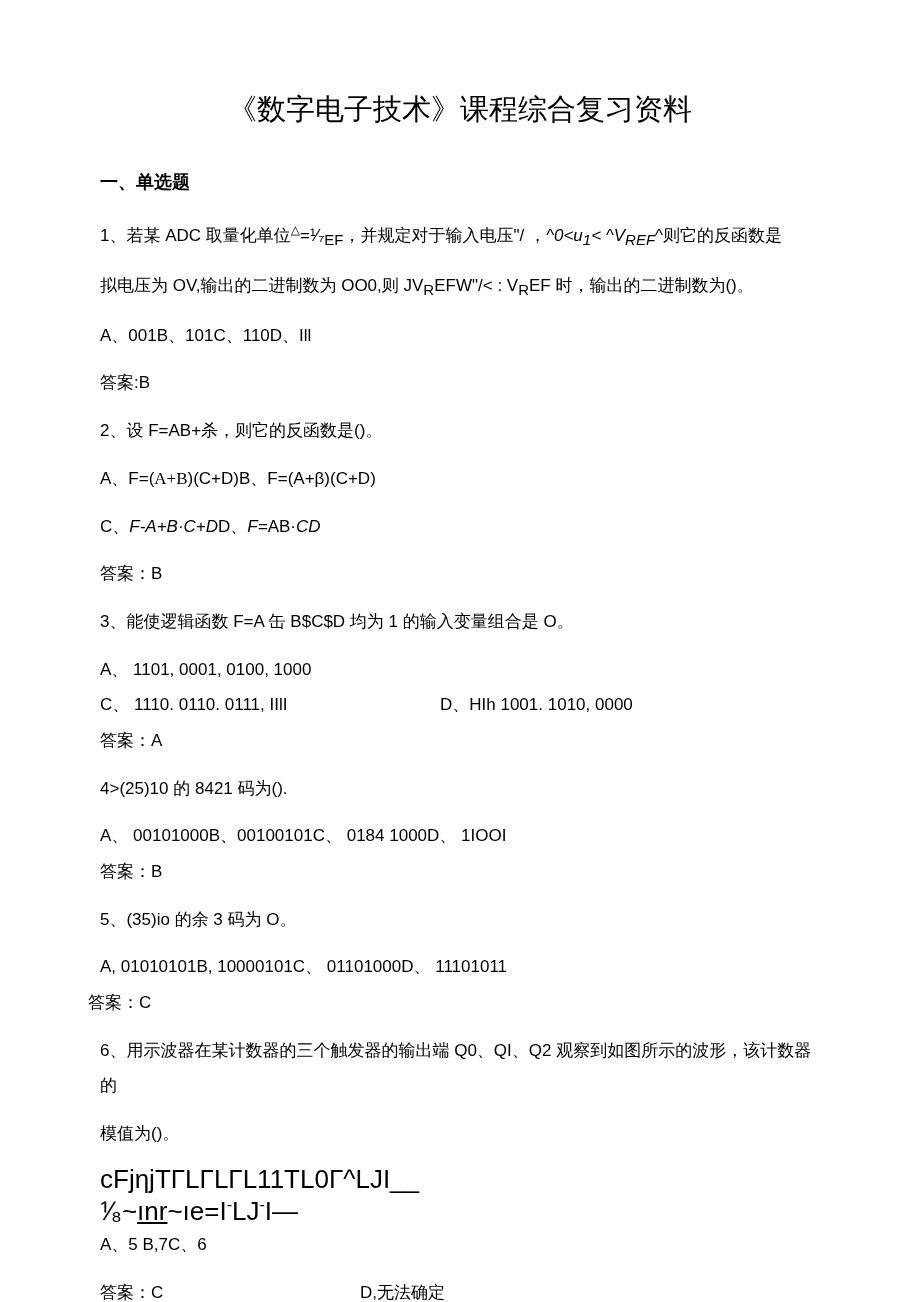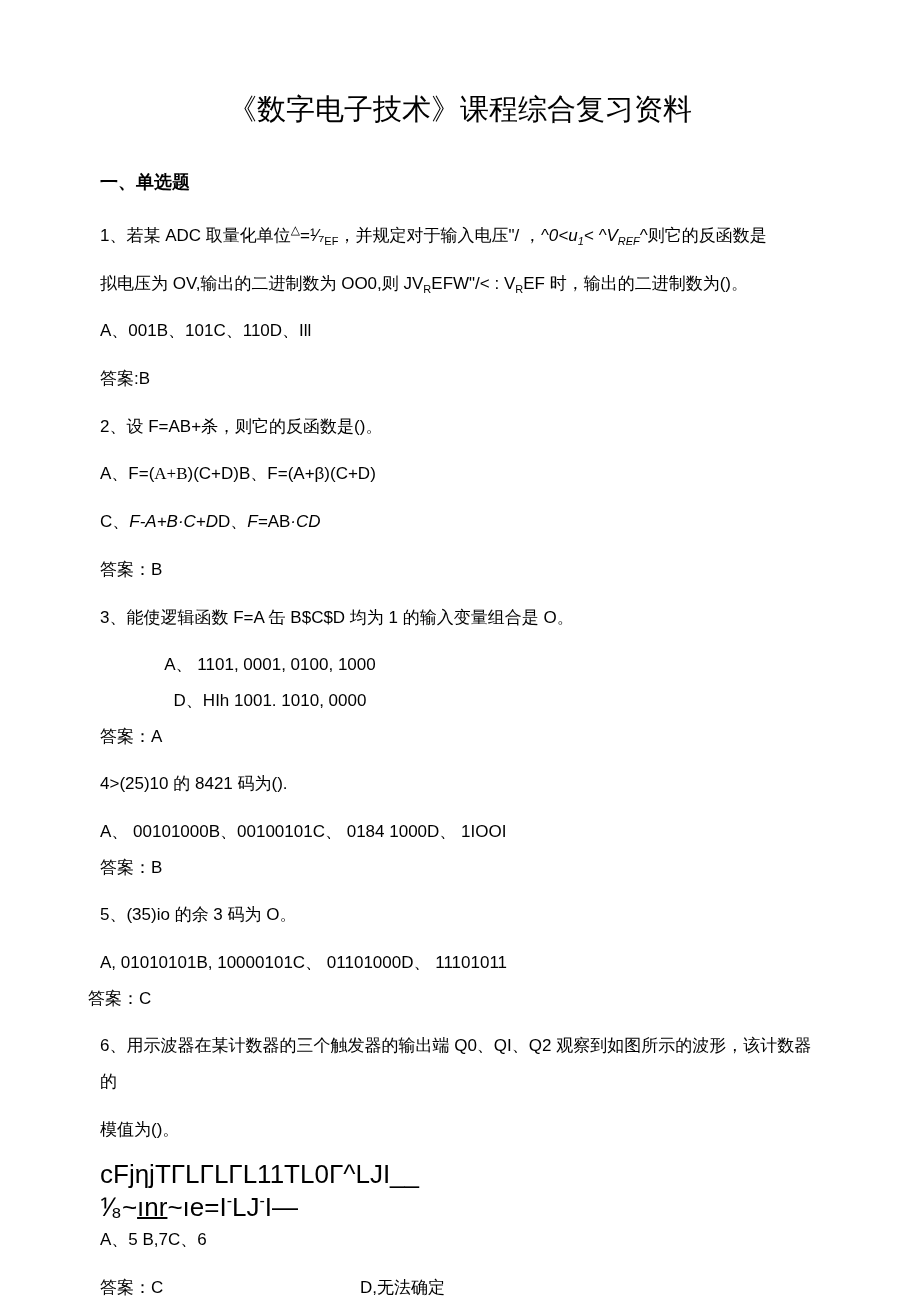--- a/index.html
+++ b/index.html
@@ -16,27 +16,27 @@
       font-weight: 400;
       margin-bottom: 40px;
     }
     .section-head {
       font-weight: 700;
       font-size: 18px;
       margin-bottom: 24px;
     }
     .q { line-height: 2.1; margin-bottom: 12px; }
     .ans { line-height: 2.1; margin-bottom: 12px; }
-    .sub { font-size: 11px; vertical-align: sub; }
+    .sub { font-size: 15px; vertical-align: sub; }
     .sup { font-size: 12px; vertical-align: super; }
     .ital { font-style: italic; }
     .wave { font-size: 26px; line-height: 1.2; letter-spacing: 0; font-family: sans-serif; }
     .und { text-decoration: underline; }
     .row-flex { display:flex; line-height: 2.1; max-width: 640px; }
-    .row-flex2 { display:flex; line-height: 2.1; text-align: center; }
+    .row-flex2 { display:flex; line-height: 2.1; }
     .row-flex2 > span:first-child { width: 340px; }
   </style>
 </head>
 <body>
 
 <div class="title">《数字电子技术》课程综合复习资料</div>
 
 <div class="section-head">一、单选题</div>
 
 <div class="q">
@@ -55,20 +55,21 @@
 <div class="q">
   <span>C、</span><span class="ital">F-A+B·C+D</span><span>D、</span><span class="ital">F=</span><span>AB</span><span class="ital">·</span><span class="ital">CD</span>
 </div>
 <div class="ans">答案：B</div>
 
 <div class="q">3、能使逻辑函数 F=A 缶 B$C$D 均为 1 的输入变量组合是 O。</div>
 <div class="row-flex2">
   <span>A、 1101, 0001, 0100, 1000</span>
 </div>
 <div class="row-flex2">
+  <span>C、 1110. 0110. 0111, IIlI</span>
   <span>D、HIh   1001. 1010, 0000</span>
 </div>
 <div class="ans">答案：A</div>
 
 <div class="q">4&gt;(25)10 的 8421 码为().</div>
 <div class="row-flex">
   <span>A、 00101000</span>
   <span>B、00100101</span>
   <span>C、 0184 1000</span>
   <span>D、 1IOOI</span>

